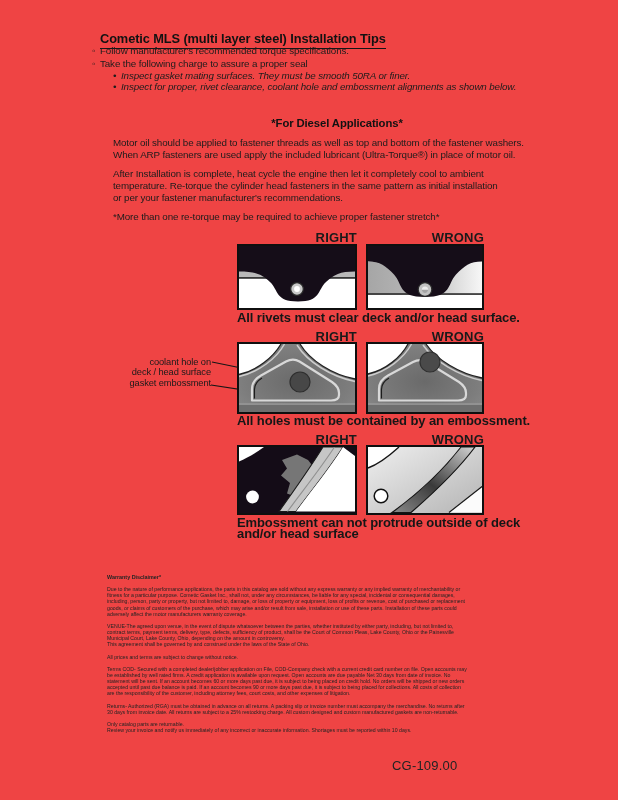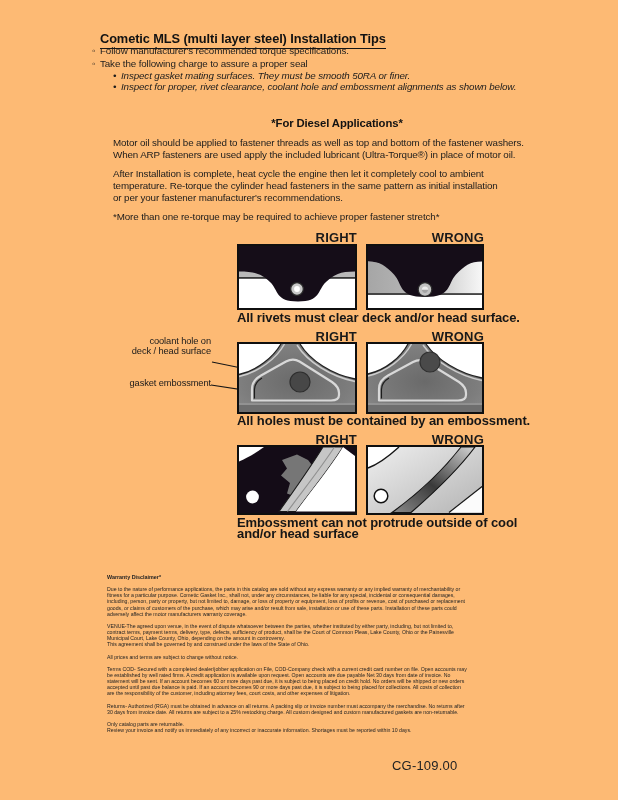--- a/index.html
+++ b/index.html
@@ -1,17 +1,17 @@
 <!DOCTYPE html>
 <html><head>
 <meta charset="utf-8">
 <style>
   html,body { margin:0; padding:0; background:#ffffff; }
   .page {
-    position:relative; width:618px; height:800px; background:#fdba74;
+    position:relative; width:618px; height:800px; background:#ef4444;
     font-family:"Liberation Sans", sans-serif; color:#1e1e1e; overflow:hidden;
   }
   .title {
     position:absolute; left:100px; top:22px; font-size:12.8px; font-weight:700;
     letter-spacing:-0.1px; color:#121212; border-bottom:1.6px solid #151515;
     padding-bottom:2.5px; white-space:nowrap;
   }
   .bullets { position:absolute; left:92px; top:44px; font-size:9.8px; letter-spacing:-0.12px; color:#1c1c1c; }
   .bullets .b { white-space:nowrap; line-height:13px; }
   .bullets .sb { white-space:nowrap; line-height:11.3px; margin-left:21px;font-style:italic; }
@@ -84,21 +84,21 @@
     <circle cx="59" cy="45.5" r="3.1" fill="#ececec"></circle>
     <path d="M55.9,45.8 A3.1,3.1 0 0 0 62.1,45.8 Z" fill="#a3a3a3"></path>
     <rect x="1" y="1" width="116" height="64" fill="none" stroke="#0f0f0f" stroke-width="2"></rect>
   </svg>
 
   <div class="caption" style="top:312px;">All rivets must clear deck and/or head surface.</div>
 
   <div class="dlabel" style="left:237px; top:329px;">RIGHT</div>
   <div class="dlabel" style="left:364px; top:329px;">WRONG</div>
 
-  <div class="sidelabel" style="top:336px;">coolant hole on
+  <div class="sidelabel" style="top:357px;">coolant hole on
 deck / head surface</div>
   <div class="sidelabel" style="top:378px;">gasket embossment</div>
 
   <svg class="leads" width="100" height="48" viewBox="0 0 100 48">
     <line x1="9" y1="9" x2="87" y2="25" stroke="#151515" stroke-width="1.1"></line>
     <line x1="8" y1="32" x2="60" y2="40" stroke="#151515" stroke-width="1.1"></line>
   </svg>
 
   <svg class="dbox" style="left:237px; top:342px;" width="120" height="72" viewBox="0 0 120 72">
     <defs>
@@ -177,21 +177,21 @@
     <rect width="118" height="70" fill="url(#gf1)"></rect>
     <path d="M33,2 H2 V23 C13,19 22,12 33,2 Z" fill="#ffffff"></path>
     <path d="M33,2 C22,12 13,19 2,23" fill="none" stroke="#161616" stroke-width="1.4"></path>
     <path d="M118,40 L118,67.5 L83,67.5 Z" fill="#fbfbfb"></path>
     <path d="M118,40 L83,67.5" stroke="#161616" stroke-width="1.2"></path>
     <path d="M95,2 C76,26.5 52,48.5 26,67.5 L45,67.5 C67,48.5 91,26 109,2 Z" fill="url(#gf2)" stroke="#141414" stroke-width="1.2"></path>
     <circle cx="15" cy="51" r="6.8" fill="#ffffff" stroke="#111111" stroke-width="1.5"></circle>
     <rect x="1" y="1" width="116" height="68" fill="none" stroke="#0f0f0f" stroke-width="2"></rect>
   </svg>
 
-  <div class="caption" style="top:517px;">Embossment can not protrude outside of cool
+  <div class="caption" style="top:517px;">Embossment can not protrude outside of deck
 and/or head surface</div>
 
   <div class="legal">
     <h3>Warranty Disclaimer*</h3>
     <p>Due to the nature of performance applications, the parts in this catalog are sold without any express warranty or any implied warranty of merchantability or
 fitness for a particular purpose.  Cometic Gasket Inc., shall not, under any circumstances, be liable for any special, incidental or consequential damages,
 including, person, party or property, but not limited to, damage, or loss of property or equipment, loss of profits or revenue, cost of purchased or replacement
 goods, or claims of customers of the purchase, which may arise and/or result from sale, installation or use of these parts.  Installation of these parts could
 adversely affect the motor manufacturers warranty coverage.</p>
     <p class="tight">VENUE-The agreed upon venue, in the event of dispute whatsoever between the parties, whether instituted by either party, including, but not limited to,

